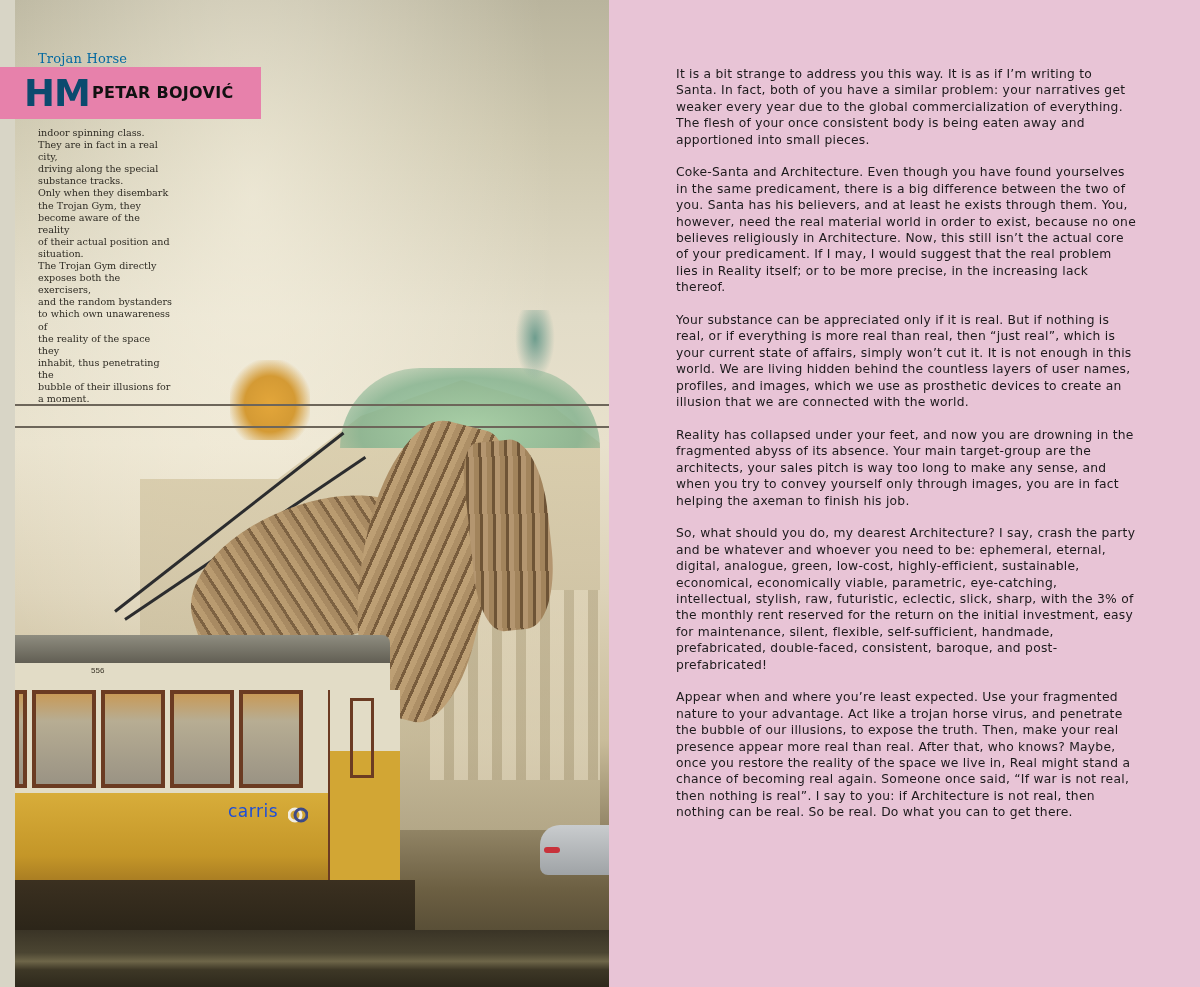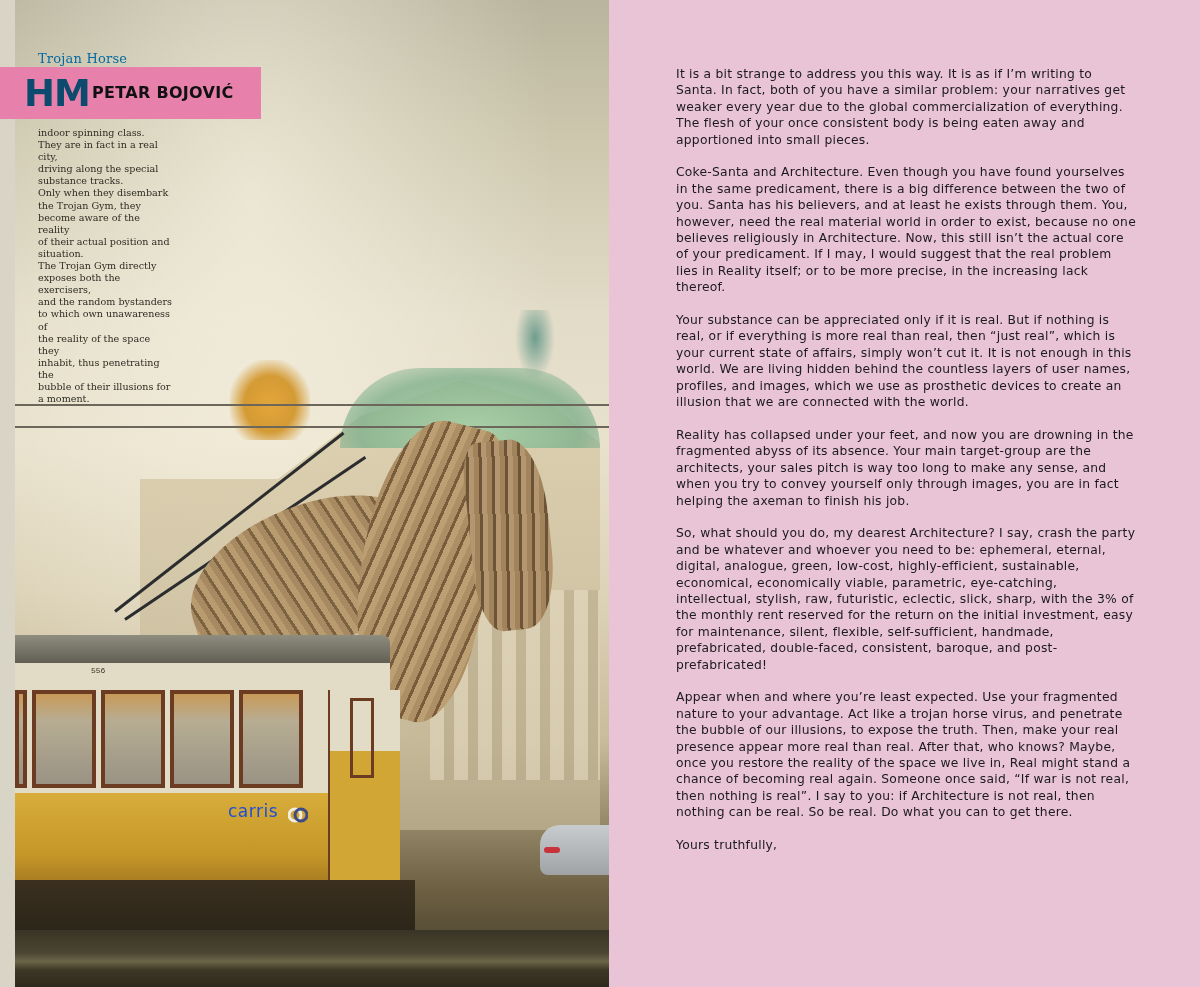--- a/index.html
+++ b/index.html
@@ -109,21 +109,21 @@
       position: absolute; left: 540px; top: 825px; width: 69px; height: 50px;
       background: linear-gradient(180deg, #c9ccce, #9fa3a6);
       border-radius: 20px 0 0 8px;
     }
     .car-light {
       position: absolute; left: 544px; top: 847px; width: 16px; height: 6px;
       background: #c8323b; border-radius: 3px;
     }
     .tram-number {
       position: absolute; left: 91px; top: 666px;
-      font-family: Liberation Mono, monospace; font-size: 8px; color: #3a3528;
+      font-family: Liberation Sans, sans-serif; font-size: 8px; color: #3a3528;
     }
     .carris {
       position: absolute; left: 228px; top: 801px;
       font-family: "DejaVu Sans", sans-serif; font-size: 17px; color: #1d4ed8; letter-spacing: 0.5px;
     }
     .carris-logo {
       position: absolute; left: 288px; top: 805px; width: 20px; height: 20px;
     }
     
     .caption-title {
@@ -232,16 +232,15 @@
     <p>a moment.</p>
   </div>
 
   <div class="letter">
     <p>It is a bit strange to address you this way. It is as if I’m writing to Santa. In fact, both of you have a similar problem: your narratives get weaker every year due to the global commercialization of everything. The flesh of your once consistent body is being eaten away and apportioned into small pieces.</p>
     <p>Coke-Santa and Architecture. Even though you have found yourselves in the same predicament, there is a big difference between the two of you. Santa has his believers, and at least he exists through them. You, however, need the real material world in order to exist, because no one believes religiously in Architecture. Now, this still isn’t the actual core of your predicament. If I may, I would suggest that the real problem lies in Reality itself; or to be more precise, in the increasing lack thereof.</p>
     <p>Your substance can be appreciated only if it is real. But if nothing is real, or if everything is more real than real, then “just real”, which is your current state of affairs, simply won’t cut it. It is not enough in this world. We are living hidden behind the countless layers of user names, profiles, and images, which we use as prosthetic devices to create an illusion that we are connected with the world.</p>
     <p>Reality has collapsed under your feet, and now you are drowning in the fragmented abyss of its absence. Your main target-group are the architects, your sales pitch is way too long to make any sense, and when you try to convey yourself only through images, you are in fact helping the axeman to finish his job.</p>
     <p>So, what should you do, my dearest Architecture? I say, crash the party and be whatever and whoever you need to be: ephemeral, eternal, digital, analogue, green, low-cost, highly-efficient, sustainable, economical, economically viable, parametric, eye-catching, intellectual, stylish, raw, futuristic, eclectic, slick, sharp, with the 3% of the monthly rent reserved for the return on the initial investment, easy for maintenance, silent, flexible, self-sufficient, handmade, prefabricated, double-faced, consistent, baroque, and post-prefabricated!</p>
     <p>Appear when and where you’re least expected. Use your fragmented nature to your advantage. Act like a trojan horse virus, and penetrate the bubble of our illusions, to expose the truth. Then, make your real presence appear more real than real. After that, who knows? Maybe, once you restore the reality of the space we live in, Real might stand a chance of becoming real again. Someone once said, “If war is not real, then nothing is real”. I say to you: if Architecture is not real, then nothing can be real. So be real. Do what you can to get there.</p>
-    <p class="closing">Yours truthfully,</p>
   </div>
 
 </div>
 
 </body></html>

